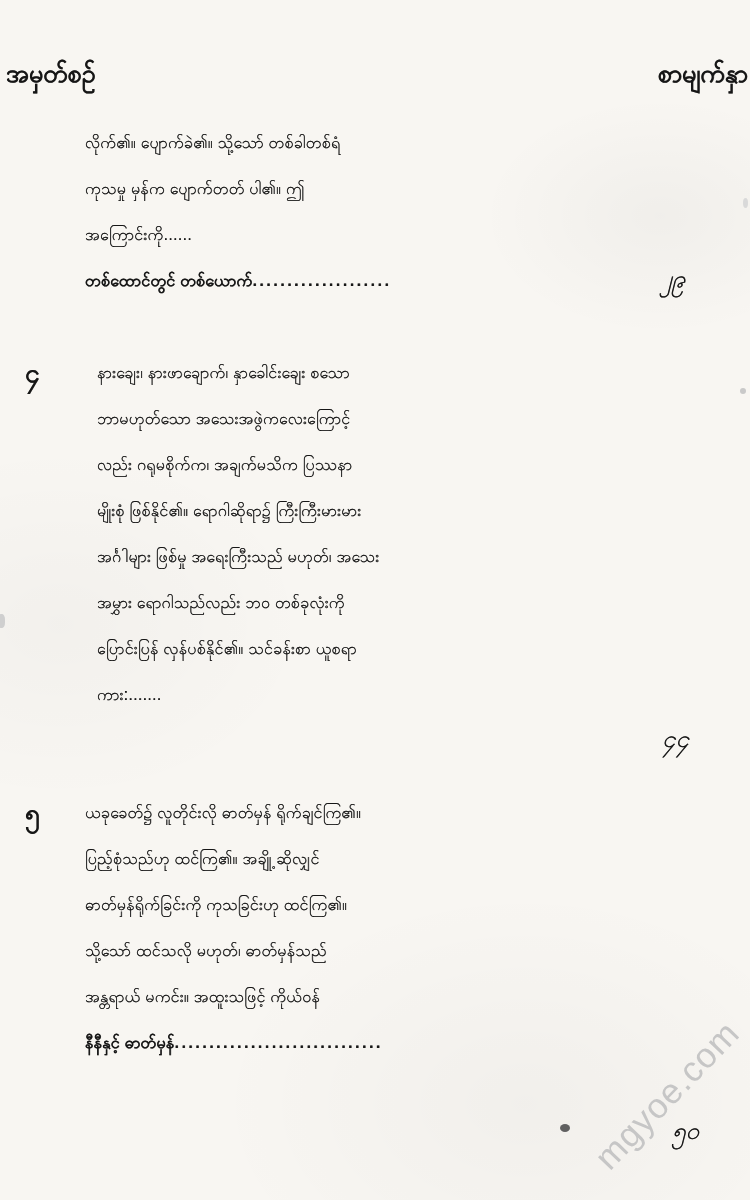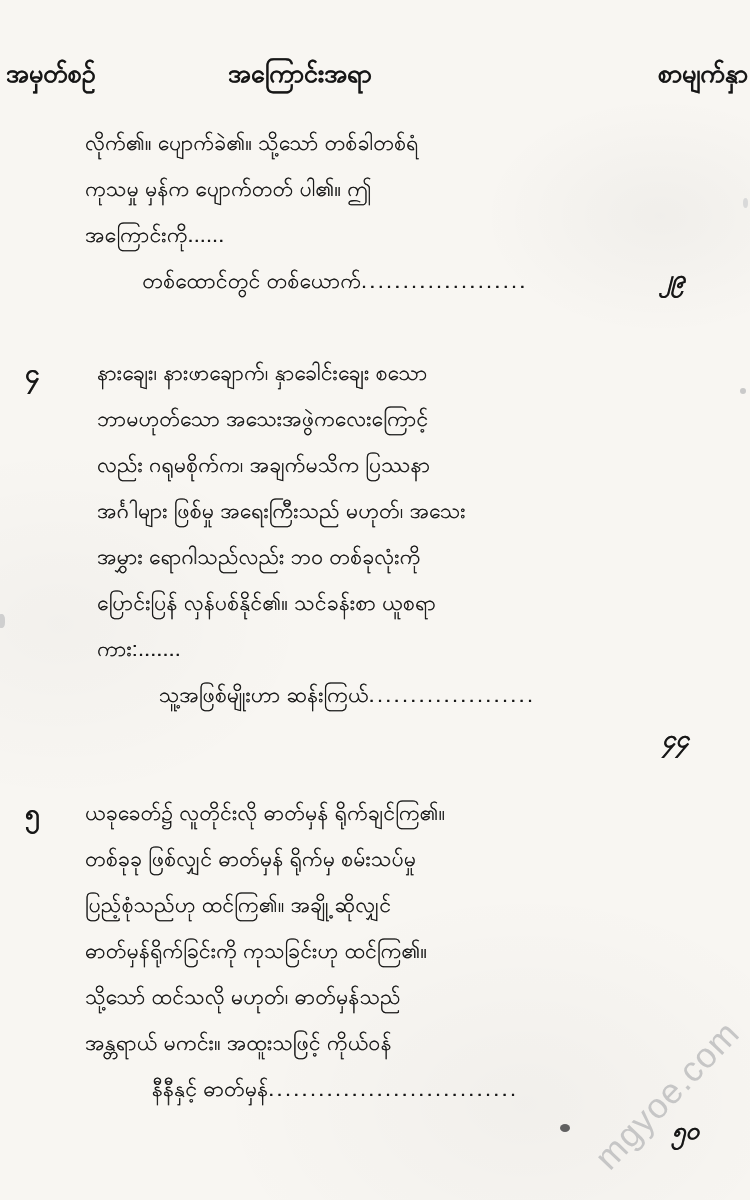--- a/index.html
+++ b/index.html
@@ -38,43 +38,43 @@
 
   .entry {
     position: absolute; left: 85px; width: 585px;
   }
   #entry-0 { top: 120px; }
   #entry-1 { top: 350px; margin-left: 12px; }
   #entry-2 { top: 790px; }
 
   .line {
     height: 46px; line-height: 46px;
-    font-size: 21px;
+    font-size: 16px;
     white-space: nowrap; overflow: hidden;
     letter-spacing: 0.3px;
   }
   .title-line {
-    font-weight: normal;
+    font-weight: bold;
     width: 500px;
-    white-space: nowrap; overflow: hidden; text-align: center;
+    white-space: nowrap; overflow: hidden;
   }
   .leader { letter-spacing: 2.5px; }
 
   .entry-num {
     position: absolute; left: 25px; width: 40px;
     height: 46px; line-height: 46px;
     font-size: 26px; font-weight: bold;
   }
   #num-1 { top: 350px; }
   #num-2 { top: 790px; }
 
   .page-num {
     position: absolute; width: 70px;
     height: 46px; line-height: 46px;
-    font-size: 24px; font-weight: bold;
+    font-size: 24px; font-weight: normal;
     font-style: italic;
   }
   #pn-0 { left: 660px; top: 256px; }
   #pn-1 { left: 662px; top: 716px; }
   #pn-2 { left: 672px; top: 1108px; }
 
   .watermark {
     position: absolute; left: 527px; top: 985px;
     width: 280px; height: 220px;
     display: flex; align-items: center; justify-content: center;
@@ -93,53 +93,49 @@
   #speck-3 { left: -2px;  top: 614px;  width: 7px;  height: 14px; background: #cfcfcf; border-radius: 40%; }
   #speck-4 { left: 743px; top: 198px;  width: 5px;  height: 10px; background: #d9d9d9; }
 </style>
 </head>
 <body>
 
 <div class="page">
 
   <div class="col-header ink">
     <span class="serial">အမှတ်စဉ်</span>
-    <span class="subject">အကြောင်းအရာ</span>
     <span class="pageno">စာမျက်နှာ</span>
   </div>
 
   <div class="entry" id="entry-0">
     <div class="line ink">လိုက်၏။ ပျောက်ခဲ၏။ သို့သော် တစ်ခါတစ်ရံ</div>
     <div class="line ink">ကုသမှု မှန်က ပျောက်တတ် ပါ၏။ ဤ</div>
     <div class="line ink">အကြောင်းကို......</div>
     <div class="line title-line ink">
       <span>တစ်ထောင်တွင် တစ်ယောက်</span><span class="leader">....................</span>
     </div>
   </div>
   <div class="page-num ink" id="pn-0">၂၉</div>
 
   <div class="entry-num ink" id="num-1">၄</div>
   <div class="entry" id="entry-1">
     <div class="line ink">နားချေး၊ နားဖာချောက်၊ နှာခေါင်းချေး စသော</div>
     <div class="line ink">ဘာမဟုတ်သော အသေးအဖွဲကလေးကြောင့်</div>
     <div class="line ink">လည်း ဂရုမစိုက်က၊ အချက်မသိက ပြဿနာ</div>
+    <div class="line ink">မျိုးစုံ ဖြစ်နိုင်၏။ ရောဂါဆိုရာ၌ ကြီးကြီးမားမား</div>
     <div class="line ink">အင်္ဂါများ ဖြစ်မှု အရေးကြီးသည် မဟုတ်၊ အသေး</div>
     <div class="line ink">အမွှား ရောဂါသည်လည်း ဘဝ တစ်ခုလုံးကို</div>
     <div class="line ink">ပြောင်းပြန် လှန်ပစ်နိုင်၏။ သင်ခန်းစာ ယူစရာ</div>
     <div class="line ink">ကား:.......</div>
-    <div class="line title-line ink">
-      <span>သူ့အဖြစ်မျိုးဟာ ဆန်းကြယ်</span><span class="leader">....................</span>
-    </div>
   </div>
   <div class="page-num ink" id="pn-1">၄၄</div>
 
   <div class="entry-num ink" id="num-2">၅</div>
   <div class="entry" id="entry-2">
     <div class="line ink">ယခုခေတ်၌ လူတိုင်းလို ဓာတ်မှန် ရိုက်ချင်ကြ၏။</div>
-    <div class="line ink">တစ်ခုခု ဖြစ်လျှင် ဓာတ်မှန် ရိုက်မှ စမ်းသပ်မှု</div>
     <div class="line ink">ပြည့်စုံသည်ဟု ထင်ကြ၏။ အချို့ ဆိုလျှင်</div>
     <div class="line ink">ဓာတ်မှန်ရိုက်ခြင်းကို ကုသခြင်းဟု ထင်ကြ၏။</div>
     <div class="line ink">သို့သော် ထင်သလို မဟုတ်၊ ဓာတ်မှန်သည်</div>
     <div class="line ink">အန္တရာယ် မကင်း။ အထူးသဖြင့် ကိုယ်ဝန်</div>
     <div class="line title-line ink">
       <span>နီနီနှင့် ဓာတ်မှန်</span><span class="leader">..............................</span>
     </div>
   </div>
   <div class="page-num ink" id="pn-2">၅၀</div>
 

